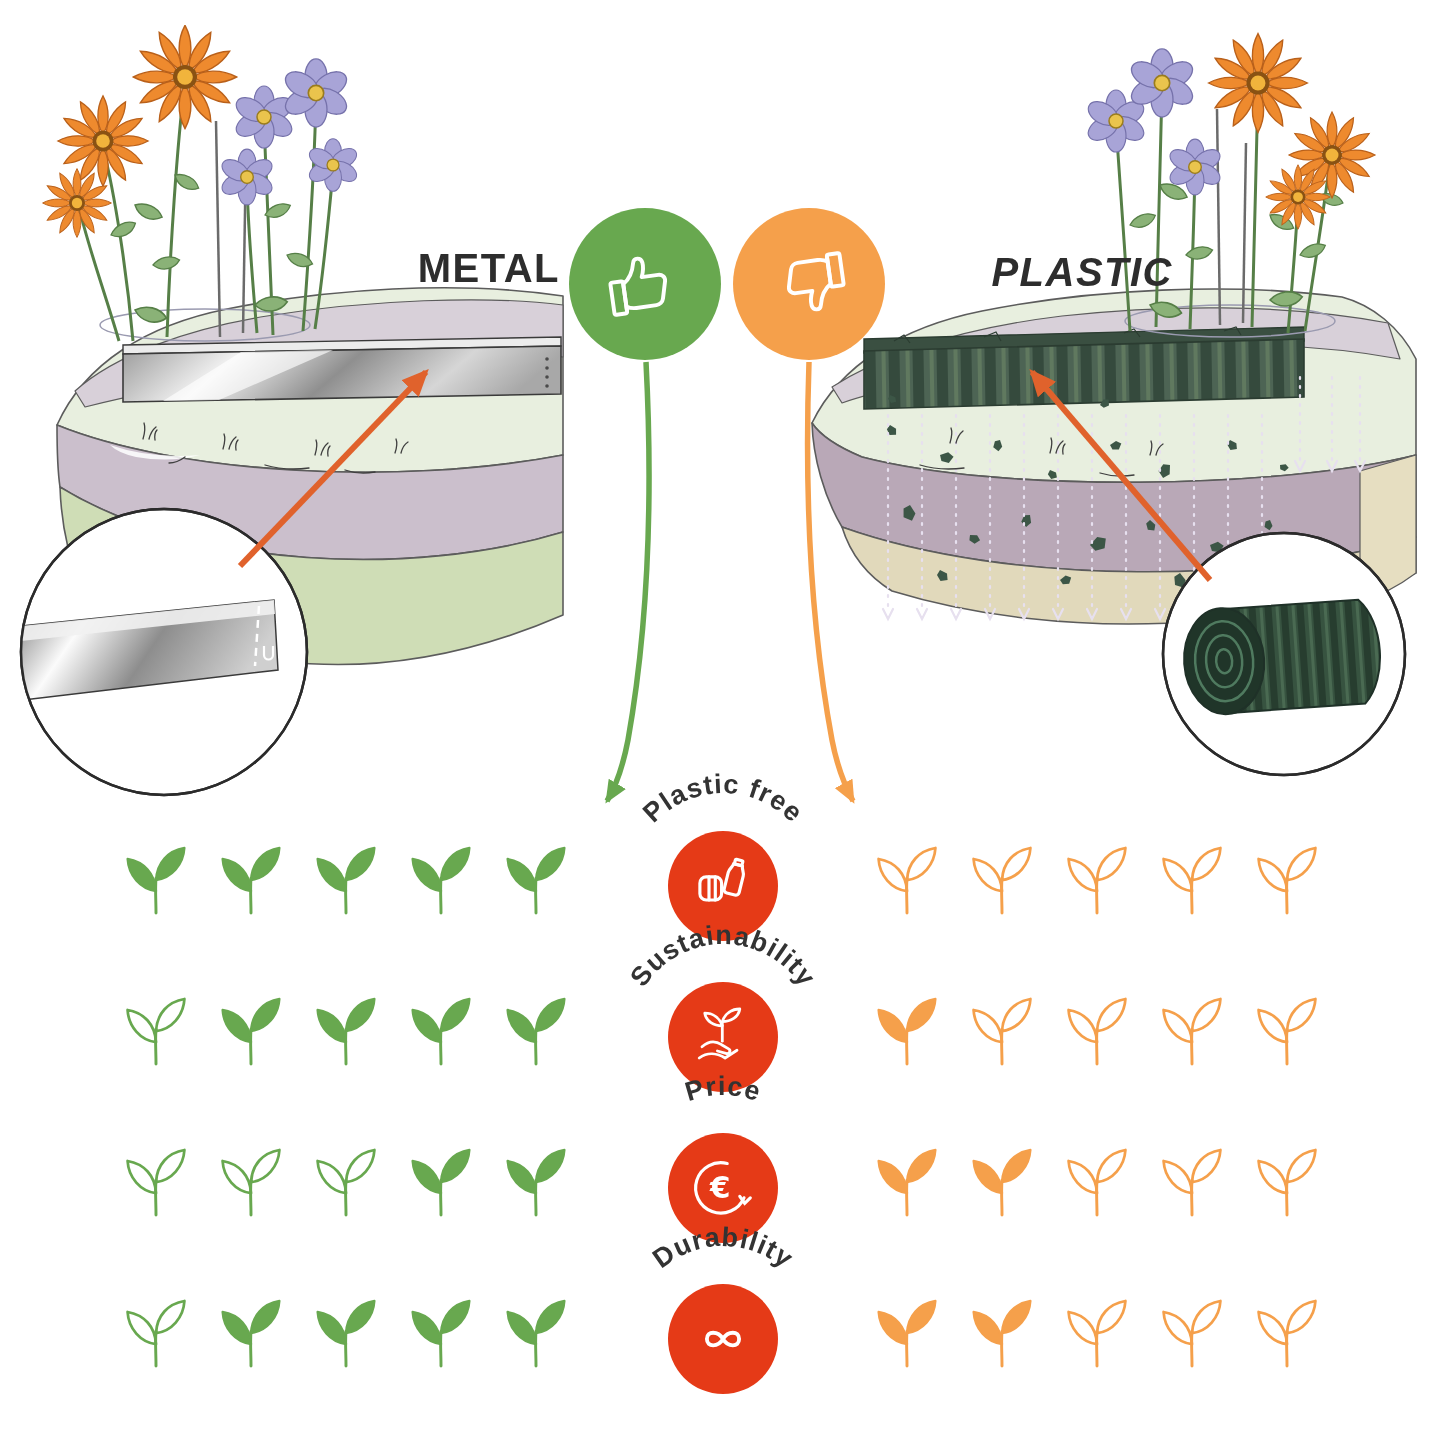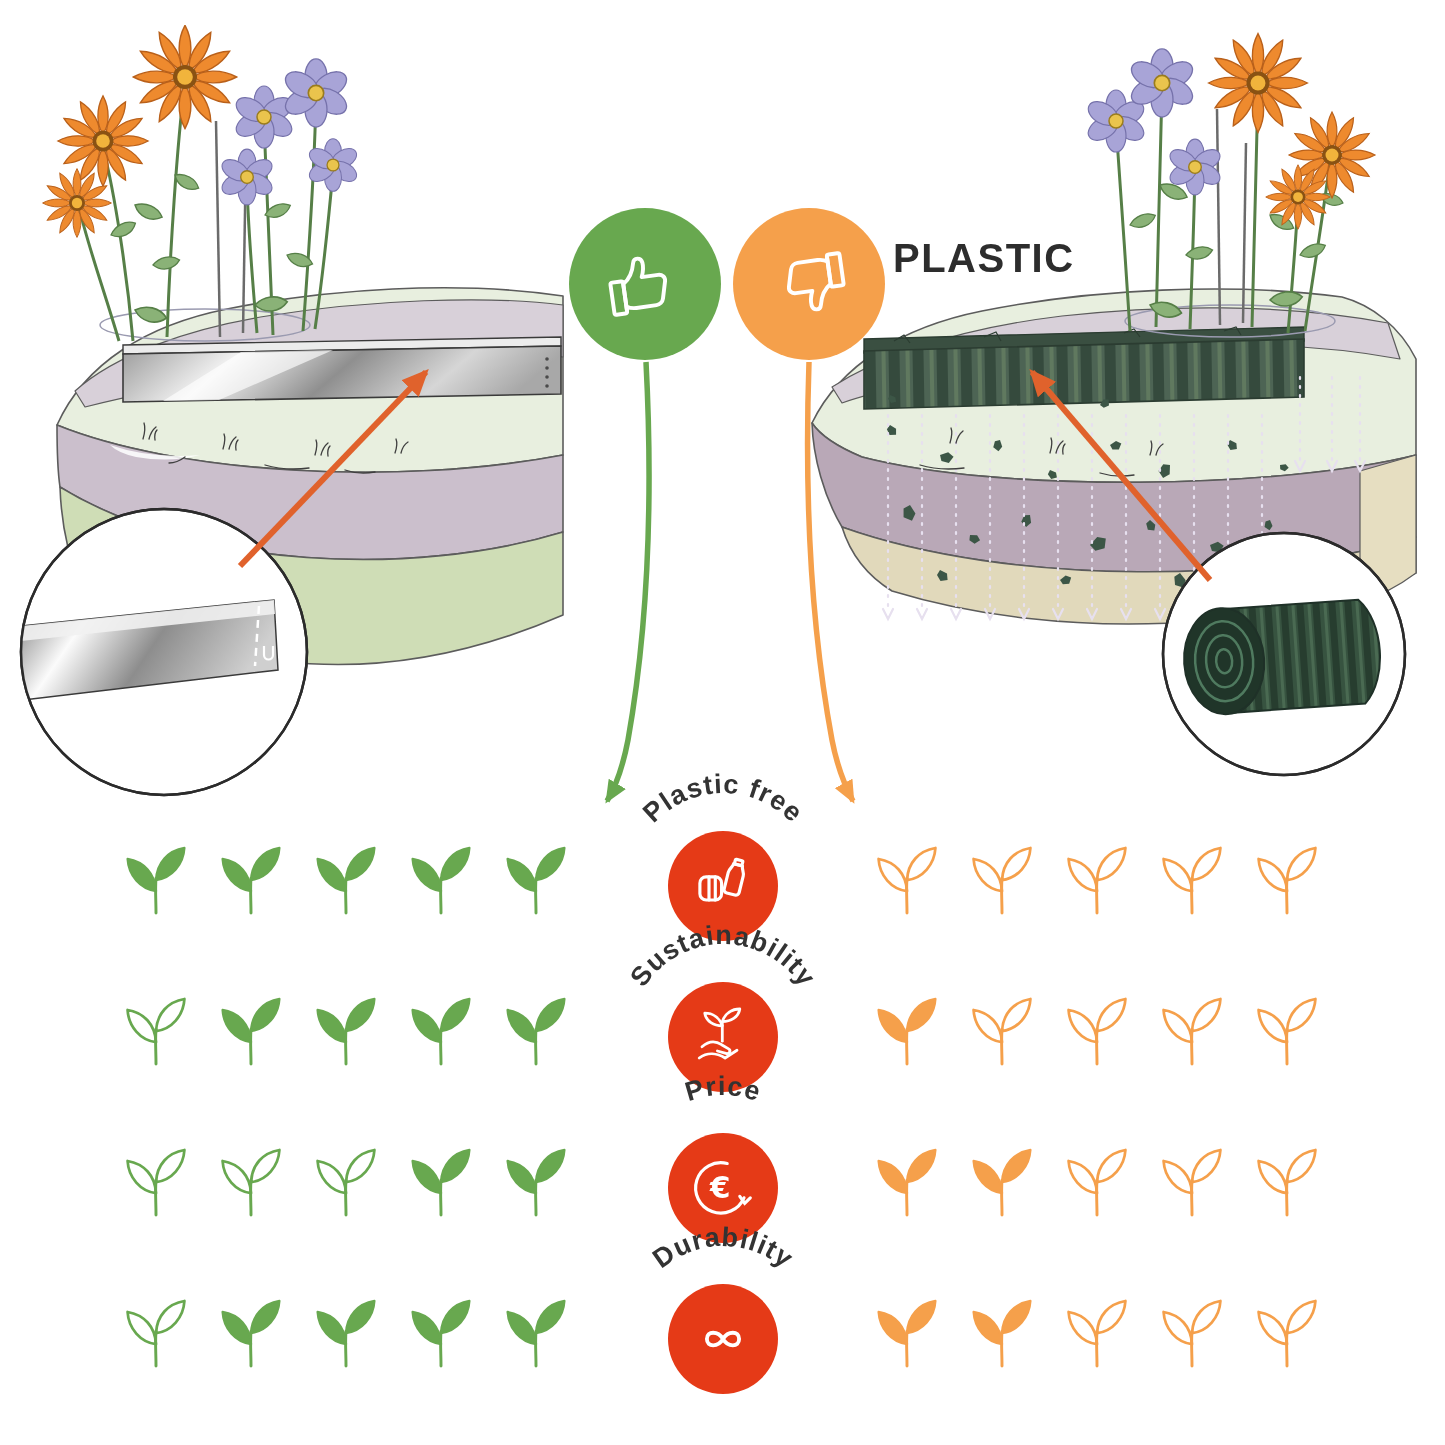--- a/index.html
+++ b/index.html
@@ -2,21 +2,21 @@
 <html><head>
 <meta charset="utf-8">
 <style>
   html,body{margin:0;padding:0;background:#fff;}
   .canvas{position:relative;width:1445px;height:1445px;background:#ffffff;overflow:hidden;
           font-family:"Liberation Sans",sans-serif;}
   .illus,.inset,.overlay{position:absolute;}
   .overlay{left:0;top:0;width:1445px;height:1445px;pointer-events:none;}
   .ptitle{position:absolute;font-size:40px;font-weight:800;letter-spacing:1.5px;color:#2d2d2d;}
   .metal-title{left:348px;top:246px;width:212px;text-align:right;}
-  .plastic-title{left:893px;top:236px;width:280px;text-align:left;}
+  .plastic-title{left:893px;top:250px;width:280px;text-align:right;font-style:italic;}
   .verdict{position:absolute;width:152px;height:152px;border-radius:50%;
            display:flex;align-items:center;justify-content:center;}
   .verdict svg{width:98px;height:98px;}
   #ratings{position:absolute;left:0;top:800px;width:1445px;}
   .rating-row{display:flex;height:151px;align-items:center;}
   .leafcol{display:flex;align-items:center;gap:29px;height:100%;box-sizing:border-box;}
   .leafcol.left{width:585px;justify-content:flex-end;padding-right:16px;}
   .leafcol.right{width:585px;justify-content:flex-start;padding-left:14px;}
   .leaf{width:66px;height:79px;flex:0 0 auto;}
   .badgecol{position:relative;width:275px;height:100%;}
@@ -298,20 +298,21 @@
   </div>
   <div class="verdict" style="left: 733px; top: 208px; background: rgb(245, 160, 75);">
     <svg viewBox="0 0 100 100">
       <g transform="rotate(172 50 50)" fill="none" stroke="#ffffff" stroke-width="4" stroke-linecap="round" stroke-linejoin="round">
         <rect x="15" y="44" width="13" height="33" rx="2"></rect>
         <path d="M28,74 V47 c7,-4 11,-11 13,-20 c1.2,-5.5 8.6,-4.8 9.4,1 c0.6,4.5 -0.6,9.6 -2.8,14.6 h16.9 c4.2,0 7.2,3.3 6.2,7.3 l-4.6,17.4 c-0.9,3.4 -4,5.7 -7.5,5.7 H38 c-3.6,0 -7,-1 -10,-3 z"></path>
       </g>
     </svg>
   </div>
 
+  <div class="ptitle metal-title">METAL</div>
   <div class="ptitle plastic-title">PLASTIC</div>
 
   <div id="ratings">
       <div class="rating-row">
     <div class="leafcol left">
           <svg class="leaf" viewBox="0 0 72 86">
     <path d="M36,84 C36,70 35,60 36,46" fill="none" stroke="#68A84F" stroke-width="3.2" stroke-linecap="round"></path>
     <path d="M36,48 C37,29 49,16 67,13 C66,31 53,46 36,48 Z" fill="#68A84F" stroke="#68A84F" stroke-width="2.5" stroke-linejoin="round"></path>
     <path d="M36,60 C35,41 23,28 5,25 C6,43 19,58 36,60 Z" fill="#68A84F" stroke="#68A84F" stroke-width="2.5" stroke-linejoin="round"></path>
   </svg>

